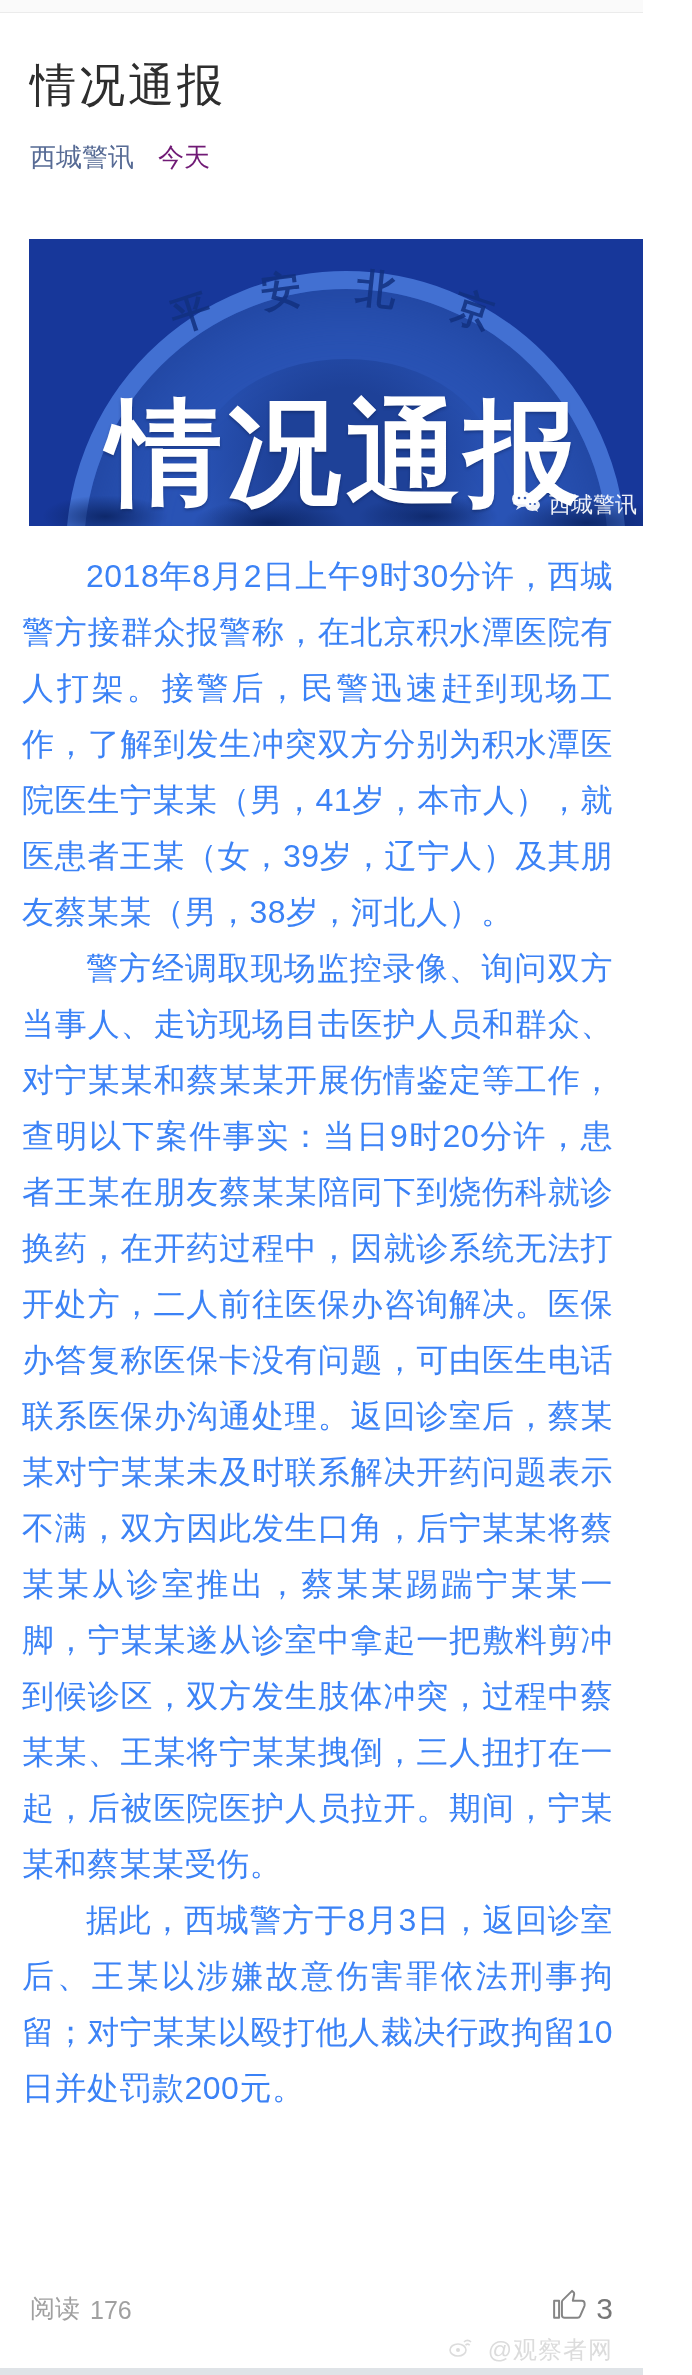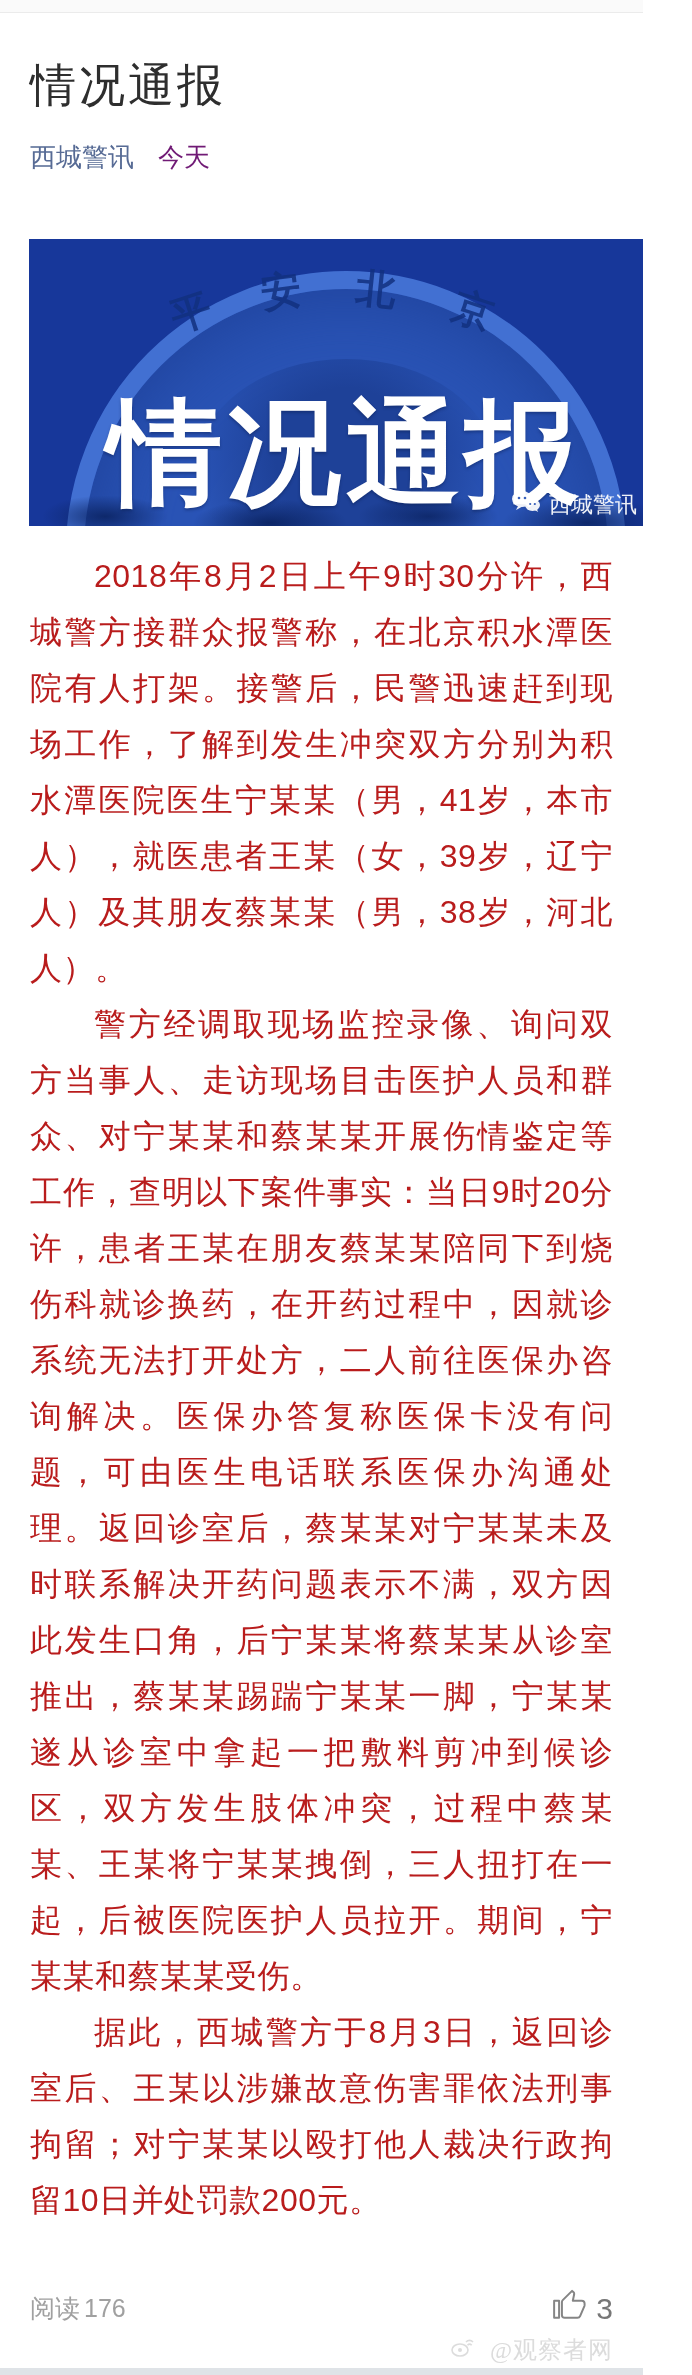--- a/index.html
+++ b/index.html
@@ -106,22 +106,22 @@
     display: flex;
     align-items: center;
     gap: 8px;
     color: #ffffff;
     font-size: 22px;
     opacity: 0.93;
   }
 
   
   .article-body {
-    margin: 22px 30px 0 30px;
-    color: #b91c1c;
+    margin: 22px 30px 0 22px;
+    color: #3b82f6;
   }
   .article-body p {
     font-size: 32px;
     line-height: 56px;
     text-align: justify;
     text-indent: 2em;
     letter-spacing: 0.5px;
   }
 
   
@@ -131,42 +131,41 @@
     right: 30px;
     top: 2288px;
     display: flex;
     justify-content: space-between;
     align-items: center;
   }
   .read-stat {
     color: #a0a0a0;
     font-size: 25px;
     display: flex;
-    gap: 4px;
-    align-items: center;
+    gap: 10px;
+    align-items: flex-end;
   }
   .like-control {
     display: flex;
     align-items: center;
     gap: 10px;
     color: #777777;
     font-size: 30px;
     cursor: pointer;
   }
   .site-watermark {
     position: absolute;
     right: 30px;
     top: 2334px;
     display: flex;
     align-items: center;
     gap: 14px;
     color: #dcdcdc;
     font-size: 24px;
     letter-spacing: 1px;
-    font-family: Liberation Serif, serif;
   }
   .bottom-strip {
     position: absolute;
     left: 0; bottom: 0;
     width: 100%;
     height: 7px;
     background: #dfe3e7;
   }
 </style>
 </head>

